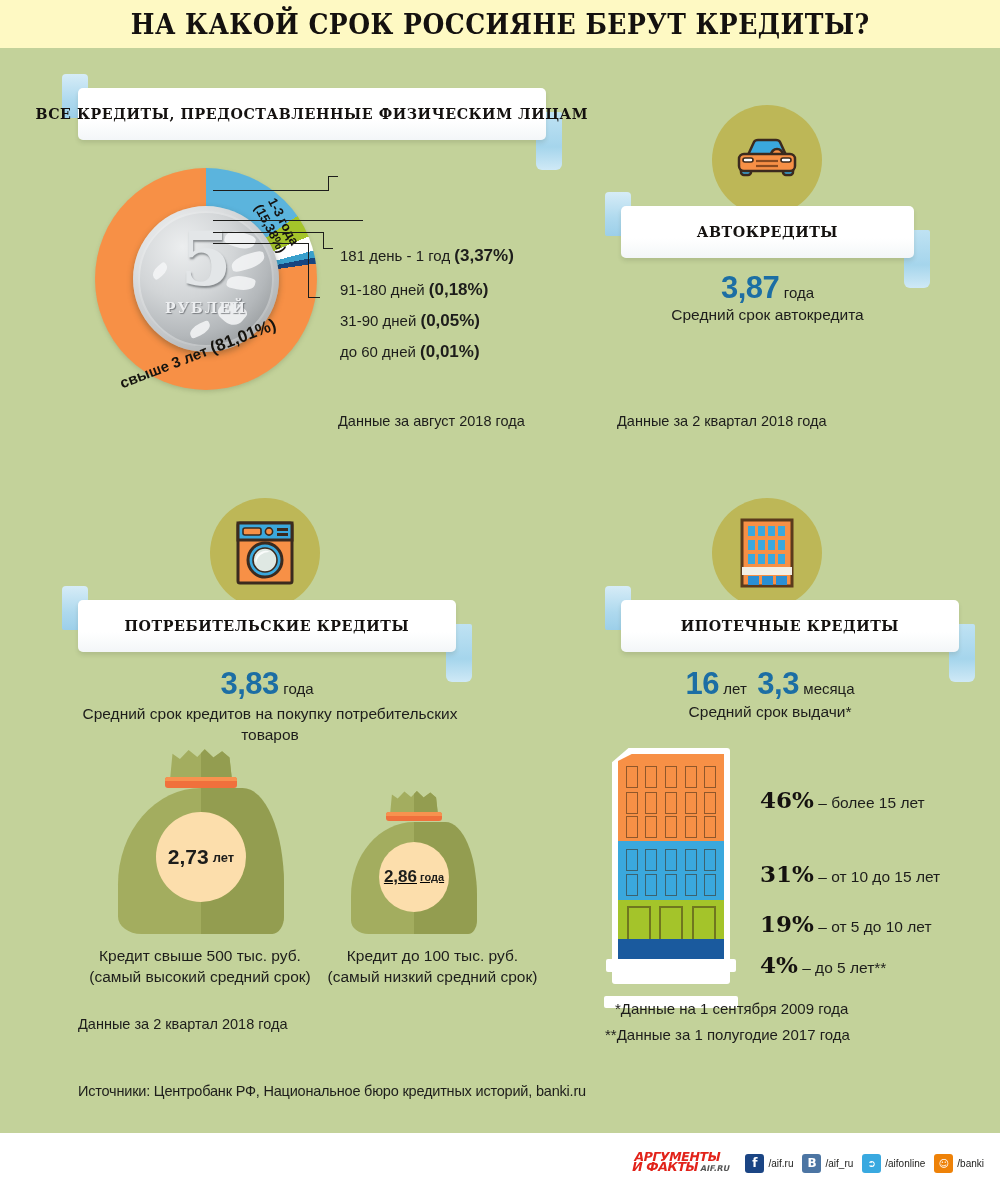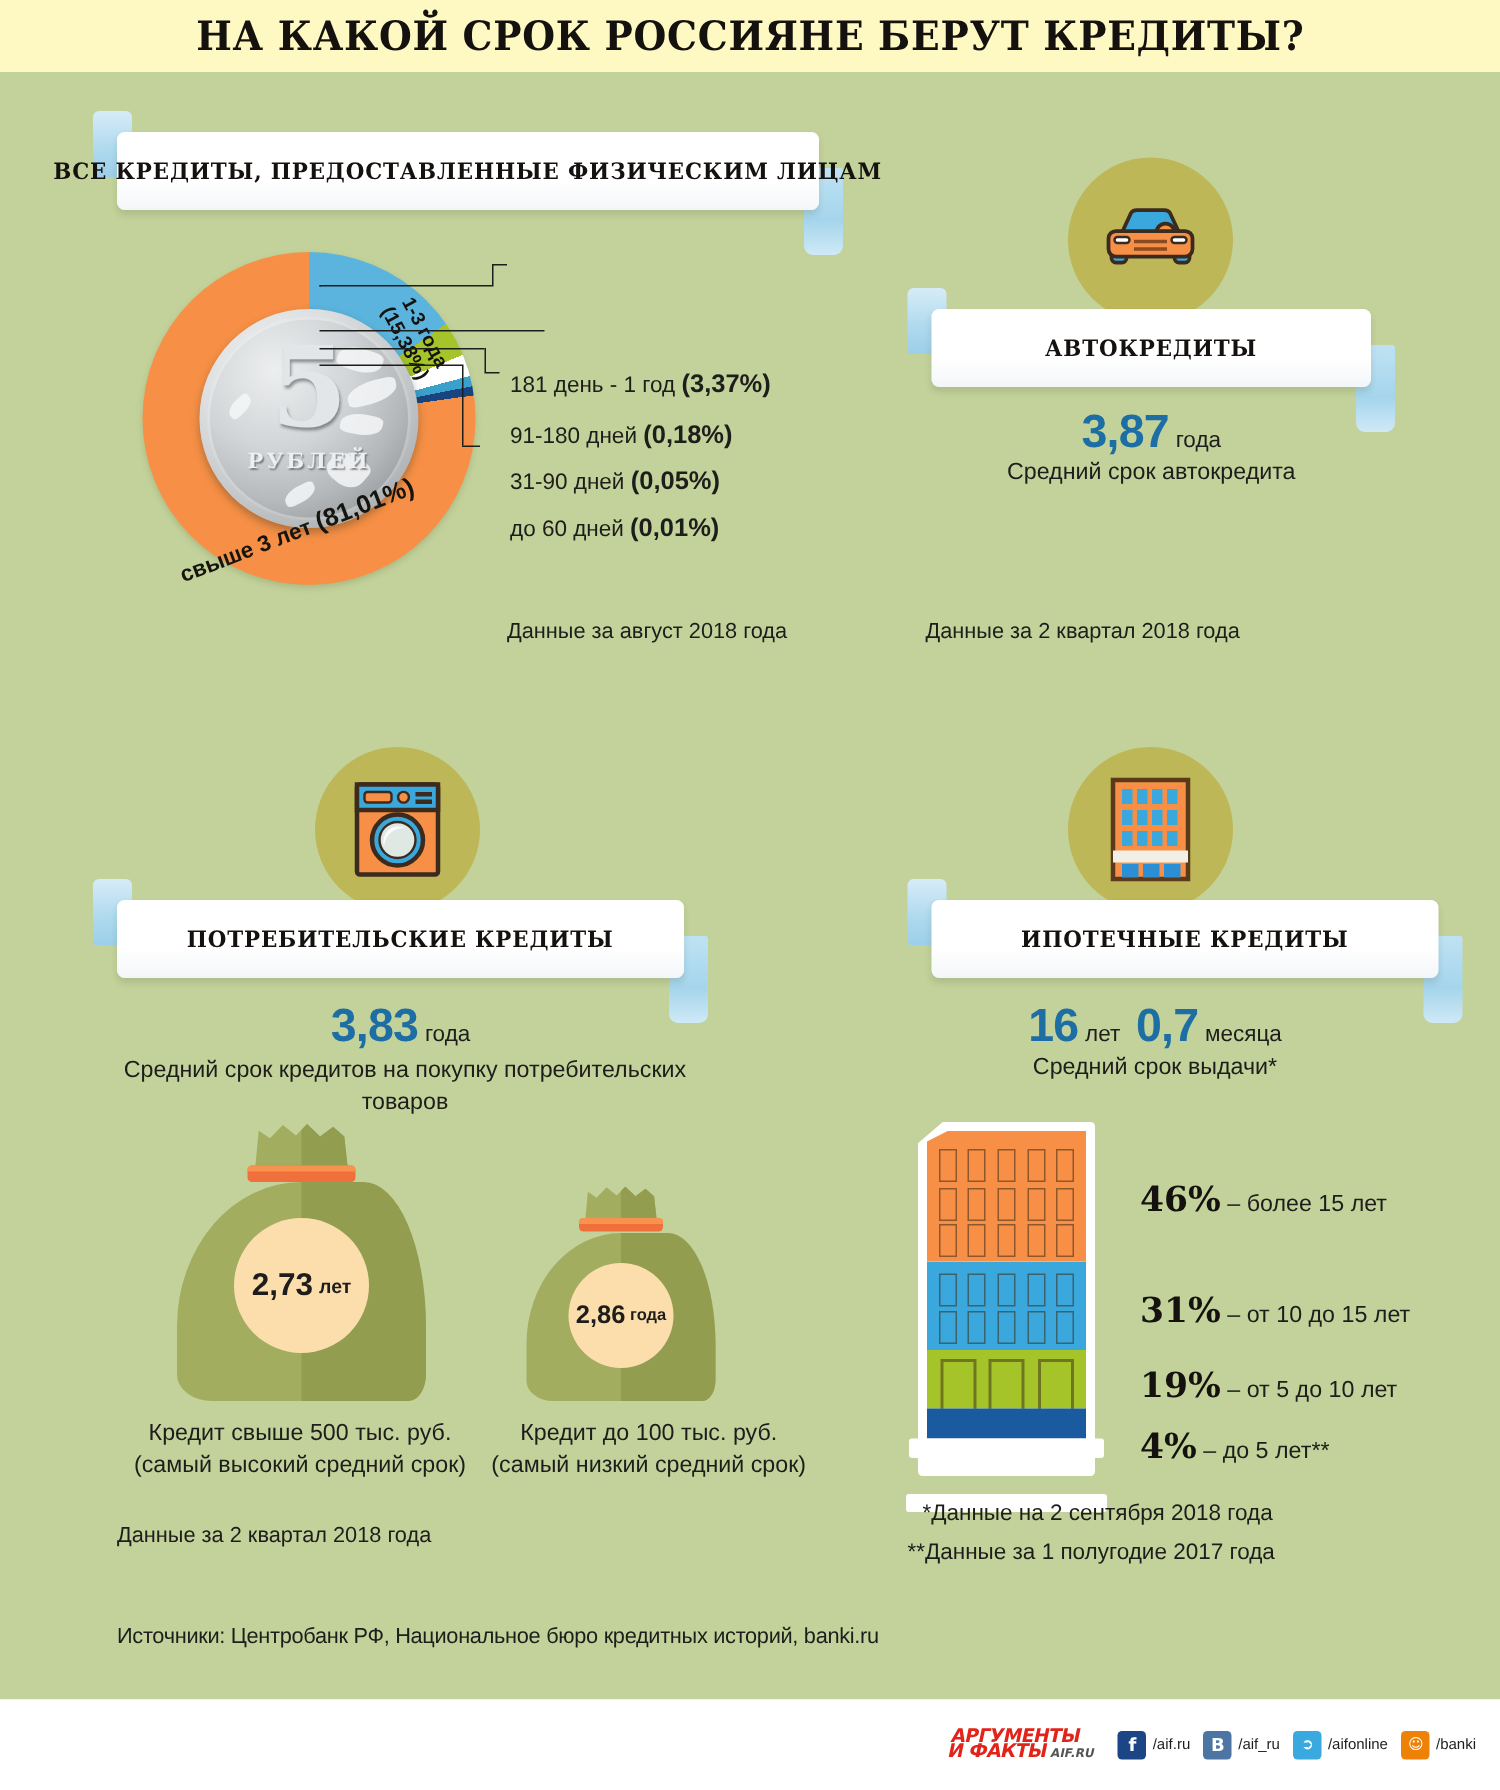--- a/index.html
+++ b/index.html
@@ -368,21 +368,21 @@
     <div class="bag" style="left:351px; top:742px; width:126px; height:144px;">
       <div class="neck" style="top:0; width:48px; height:25px;">
         <div class="dark"></div>
       </div>
       <div class="tie" style="top:22px; width:56px; height:9px;">
           <div class="hi"></div>
         </div>
       <div class="sack" style="height:112px;">
           <div class="dark"></div>
         </div>
-      <div class="disc" style="top:52px; width:70px; height:70px;">
+      <div class="disc" style="top:52px; width:70px; height:70px;text-decoration:underline;">
         <span style="font-size:17px;">2,86</span>
         <span style="font-size:11px; font-weight:bold; margin-left:3px;">года</span>
       </div>
     </div>
     <div class="sub" style="position:absolute; left:305px; top:897px; width:255px; text-align:center; line-height:21px;">
       <span>Кредит до 100 тыс. руб.</span><br>
       <span>(самый низкий средний срок)</span>
     </div>
 
     <div class="note" style="position:absolute; left:78px; top:968px;">Данные за 2 квартал 2018 года</div>
@@ -417,21 +417,21 @@
       <div class="tail-l"></div>
       <div class="tail-r"></div>
       <div class="body">
         <span class="label">ИПОТЕЧНЫЕ КРЕДИТЫ</span>
       </div>
     </div>
 
     <div style="position:absolute; left:605px; top:618px; width:330px; text-align:center;">
       <span class="big-num">16</span>
       <span class="unit">лет</span>
-      <span class="big-num" style="margin-left:6px;">0,7</span>
+      <span class="big-num" style="margin-left:6px;">3,3</span>
       <span class="unit">месяца</span>
     </div>
     <div class="sub" style="position:absolute; left:605px; top:655px; width:330px; text-align:center;">Средний срок выдачи*</div>
 
     <div class="mbuild" style="left:612px; top:700px; width:134px; height:250px;">
       <div class="frame" style="clip-path: polygon(14% 0%, 100% 0%, 100% 100%, 0% 100%, 0% 6%);"></div>
       <div class="base"></div>
 
       <div class="mseg" style="top:6px; height:87px; background:#f79046; clip-path: polygon(13% 0%, 100% 0%, 100% 100%, 0% 100%, 0% 8%);">
         <div class="mwin-row" style="top:12px;">
@@ -497,21 +497,21 @@
     </div>
     <div class="mrow-label" style="position:absolute; left:760px; top:862px;">
       <b>19%</b>
       <span> – </span><span>от 5 до 10 лет</span>
     </div>
     <div class="mrow-label" style="position:absolute; left:760px; top:903px;">
       <b>4%</b>
       <span> – </span><span>до 5 лет**</span>
     </div>
 
-    <div class="src-line" style="left:615px; top:952px;">*Данные на 2 сентября 2018 года</div>
+    <div class="src-line" style="left:615px; top:952px;">*Данные на 1 сентября 2009 года</div>
     <div class="src-line" style="left:605px; top:978px;">**Данные за 1 полугодие 2017 года</div>
 
     <div style="position:absolute; left:78px; top:1035px; font-size:14.5px; color:#1d1d1b; letter-spacing:-0.2px;">Источники: Центробанк РФ, Национальное бюро кредитных историй, banki.ru</div>
   </div>
 
   <div class="footer-bar"></div>
 
 
   <div class="social">
     <div class="aif-logo">

